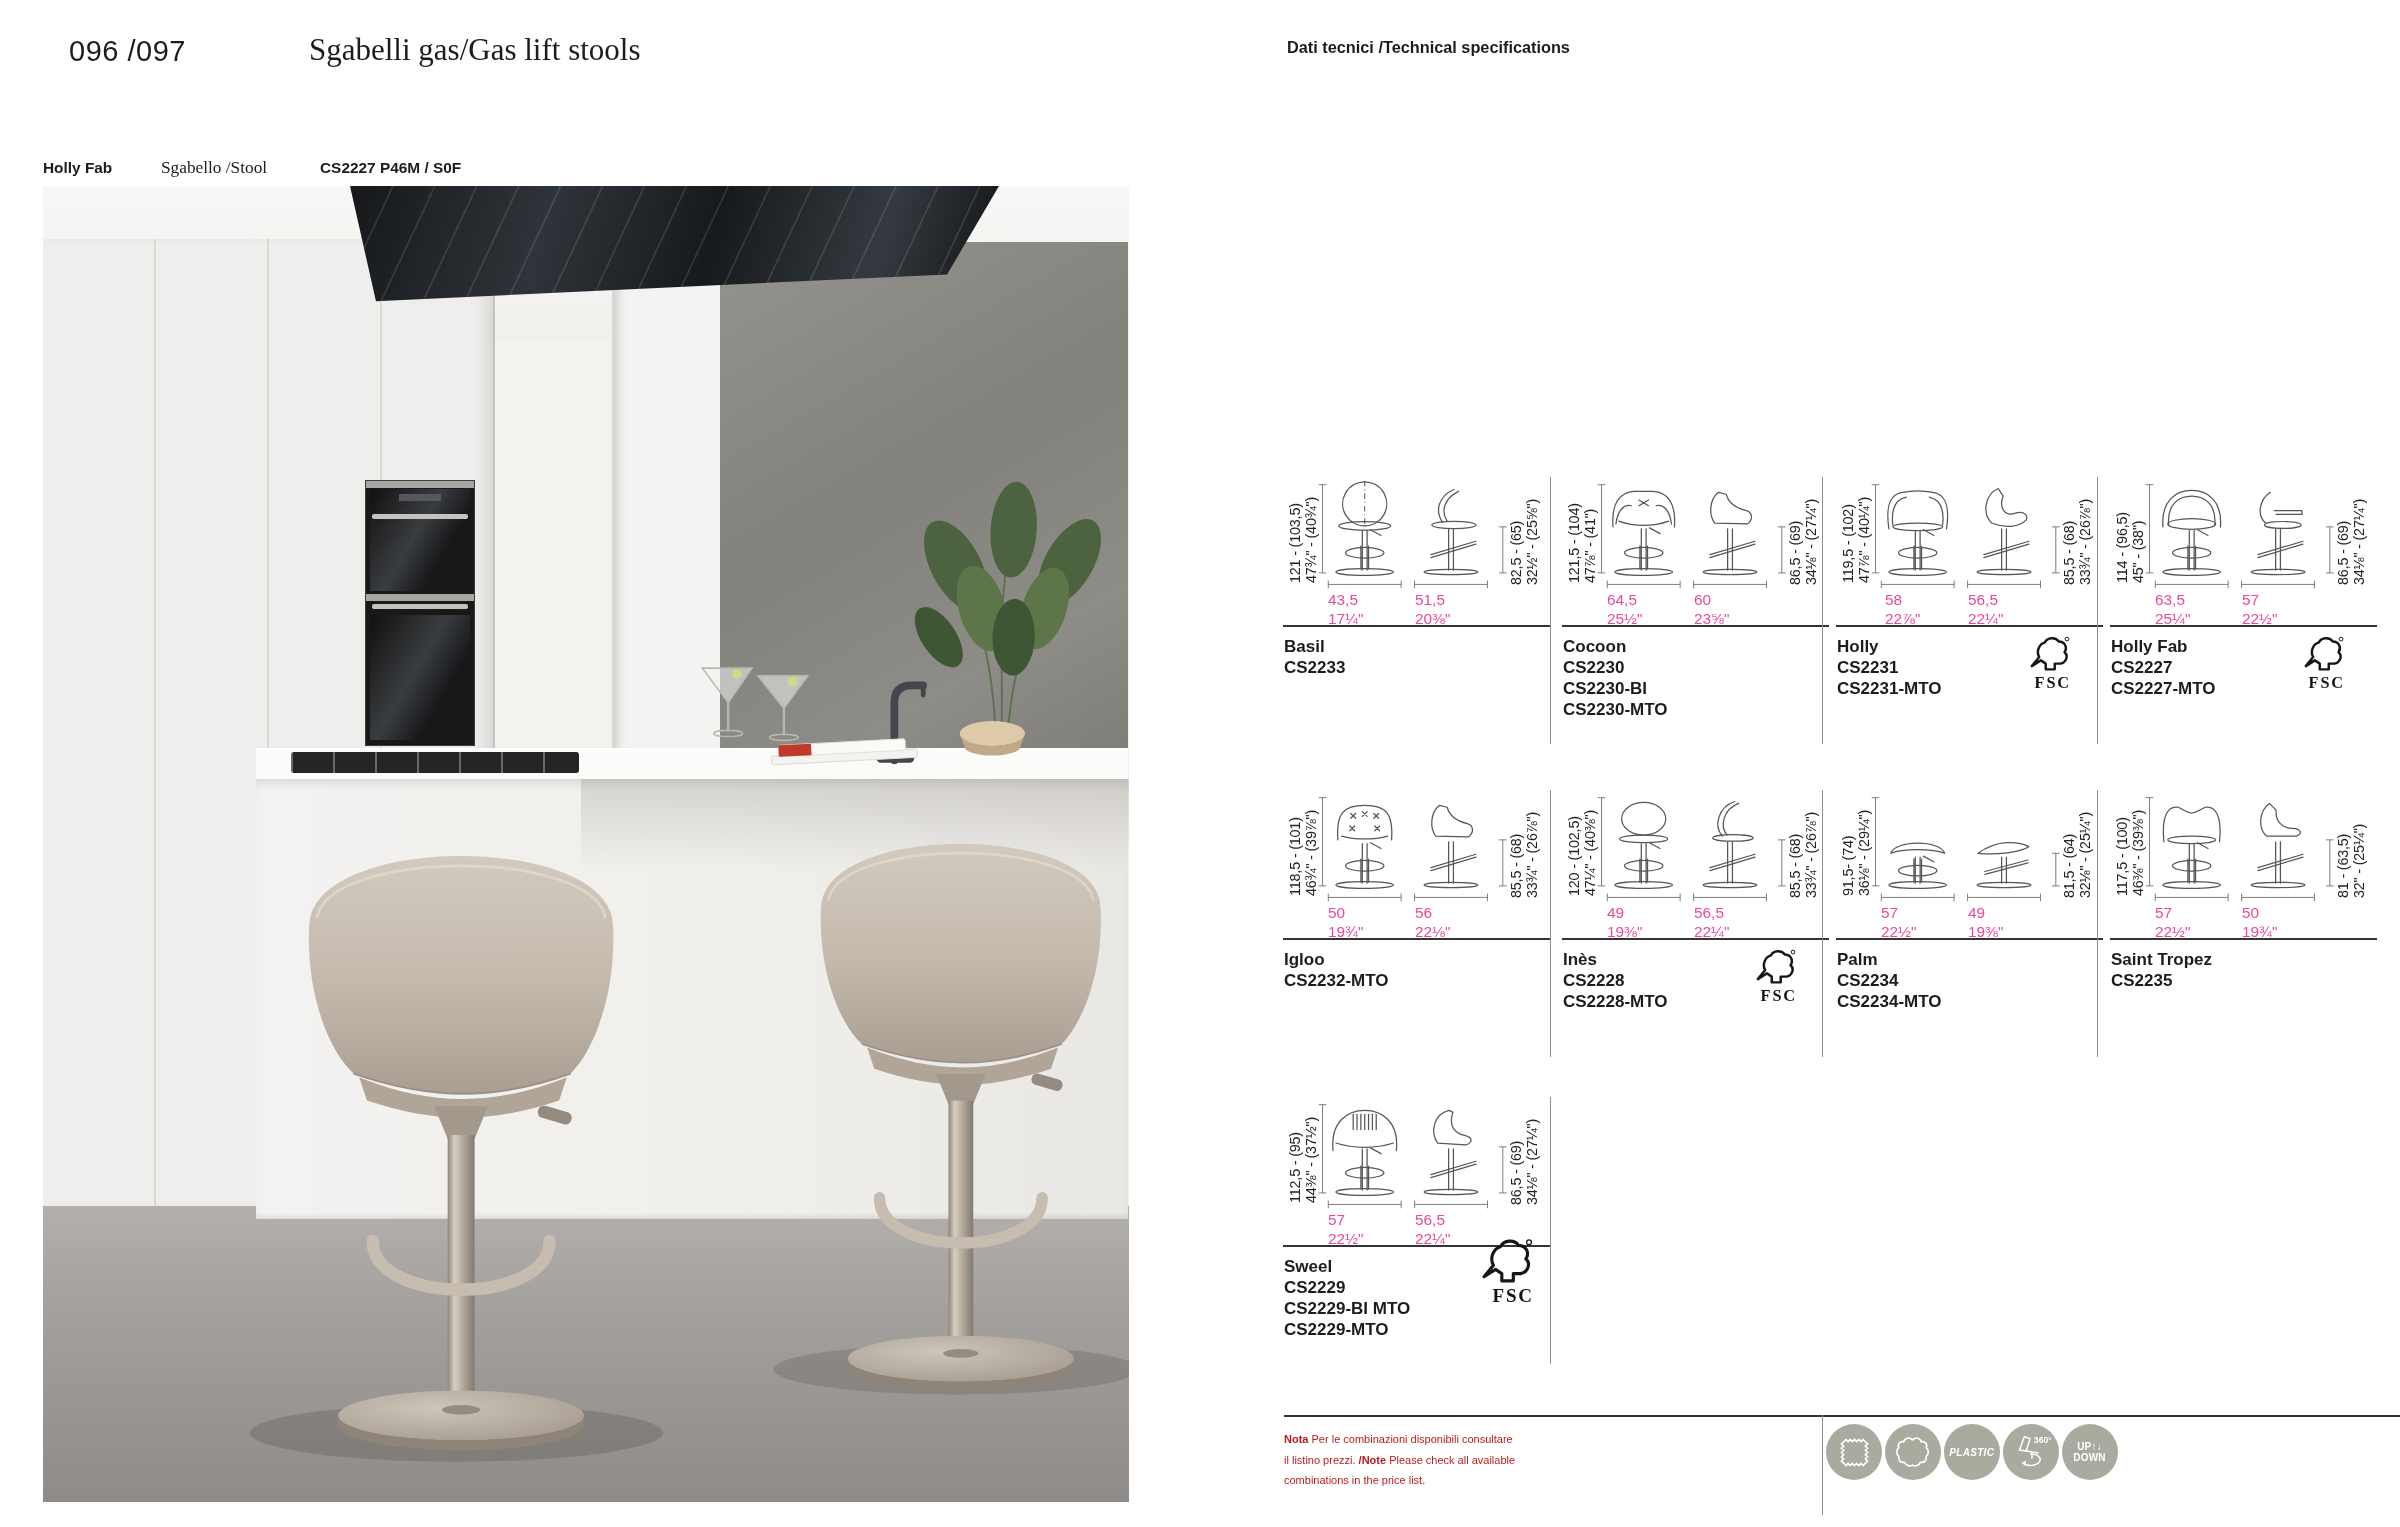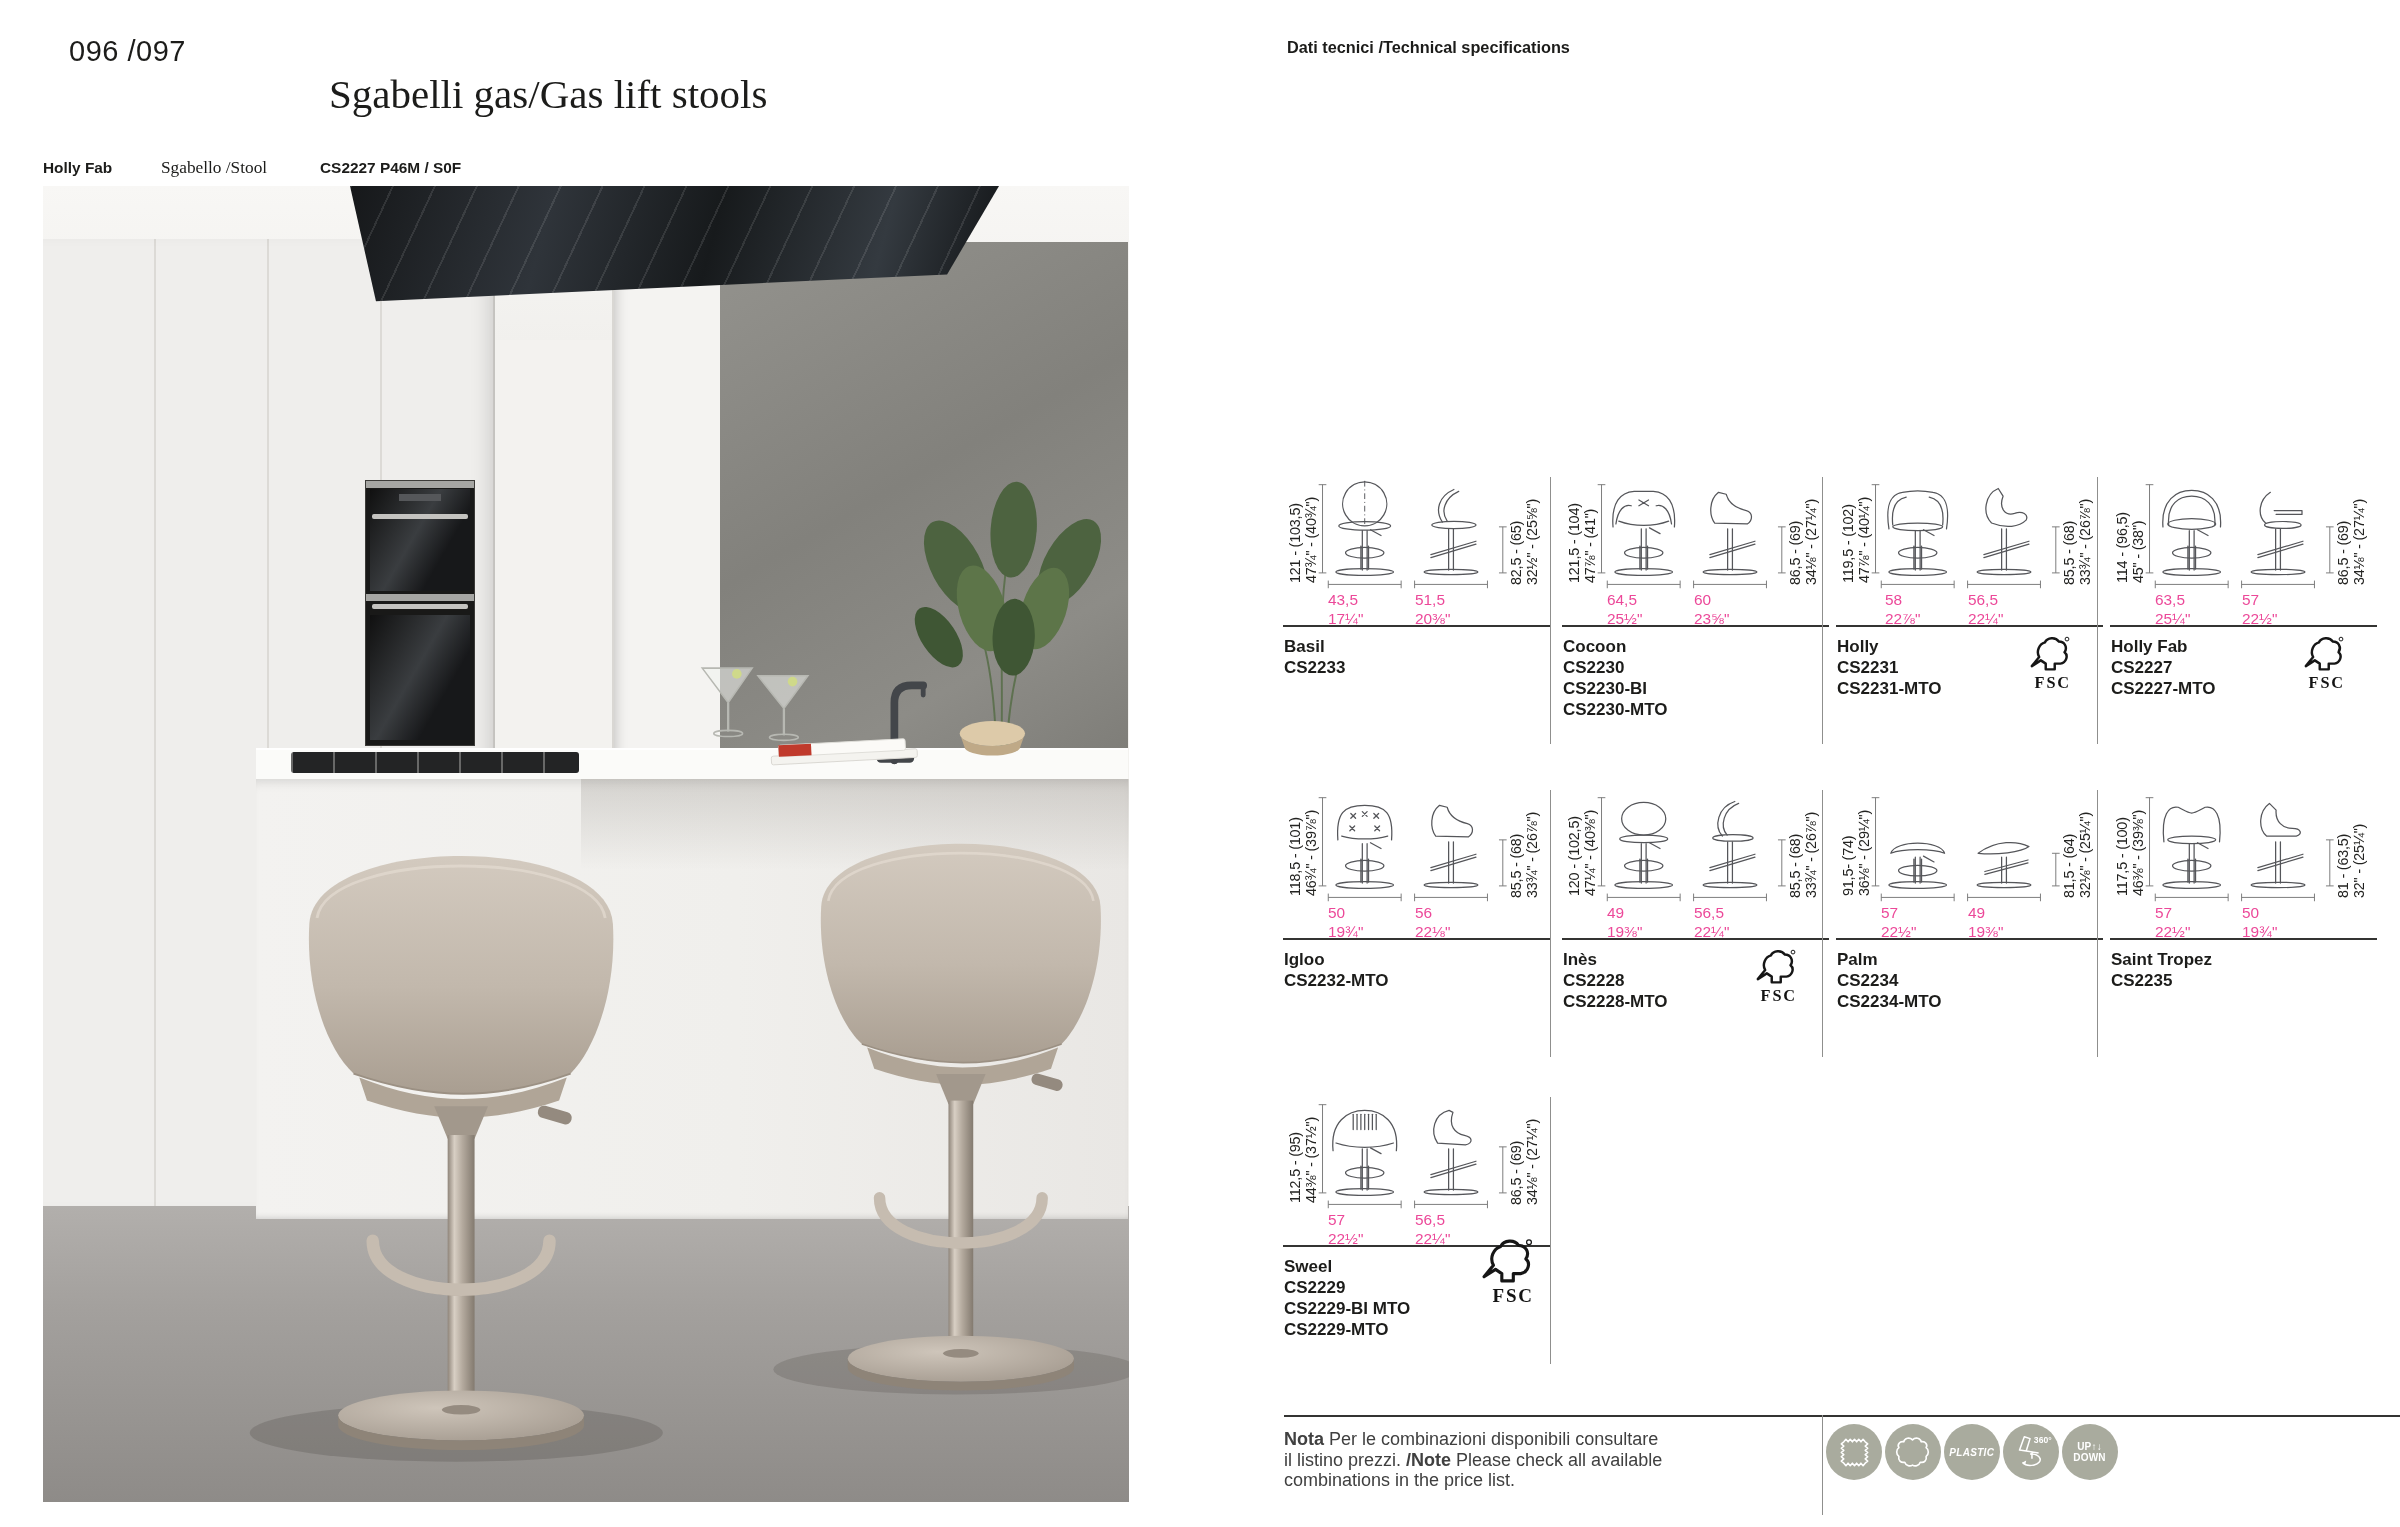--- a/index.html
+++ b/index.html
@@ -1,20 +1,20 @@
 <!DOCTYPE html>
 <html><head>
 <meta charset="utf-8">
 <style>
   html,body{margin:0;padding:0;background:#ffffff;}
   .page{position:relative;width:2401px;height:1528px;background:#fff;overflow:hidden;
         font-family:"Liberation Sans",sans-serif;color:#1c1c1a;}
   .abs{position:absolute;}
   .pagenum{left:43px;top:35px;font-size:29px;font-weight:500;letter-spacing:0.5px;margin-left:26px;}
-  .title{left:329px;top:32px;font-family:"Liberation Serif",serif;font-size:41px;font-weight:400;margin-top:38px;}
+  .title{left:309px;top:32px;font-family:"Liberation Serif",serif;font-size:31px;font-weight:400;}
   .techlabel{left:1287px;top:38px;font-size:16.3px;font-weight:700;}
   .cap-model{left:43px;top:159px;font-size:15.4px;font-weight:700;}
   .cap-type{left:161px;top:158px;font-family:"Liberation Serif",serif;font-size:17.3px;}
   .cap-code{left:320px;top:159px;font-size:15.4px;font-weight:700;}
 
   
   .photo{left:43px;top:186px;width:1086px;height:1316px;background:#f3f2ef;overflow:hidden;}
   .ceiling{left:0;top:0;width:1086px;height:154px;background:linear-gradient(180deg,#f8f7f5,#f1f0ed);}
   .greywall{left:672px;top:56px;width:413px;height:538px;
             background:linear-gradient(150deg,#94938e 0%,#82817c 45%,#8d8c87 75%,#7c7b76 100%);}
@@ -49,21 +49,21 @@
   .cell{position:absolute;width:265px;height:281px;}
   .cell svg.diag{position:absolute;left:0;top:0;}
   .vdim{position:absolute;width:115px;transform:rotate(-90deg);transform-origin:0 0;
         font-size:14.4px;line-height:16px;letter-spacing:-0.2px;white-space:nowrap;color:#232321;}
   .wdim{position:absolute;font-size:15.4px;line-height:19px;color:#ec4899;}
   .cellrule{position:absolute;left:-1px;top:148px;width:267px;height:1.9px;background:#34343            2;background:#343432;}
   .mname{position:absolute;left:0;top:159px;font-size:17px;line-height:21px;font-weight:700;}
   .fsc{position:absolute;text-align:center;color:#141414;}
   .fsc .fsctxt{font-family:"Liberation Serif",serif;font-weight:700;letter-spacing:1.9px;margin-top:-1.9px;text-align:right;}
   .botrule{left:1284px;top:1415px;width:1116px;height:1.9px;background:#343432;}
-  .note{left:1284px;top:1429px;width:452px;font-size:18px;line-height:20.7px;color:#404040;}
+  .note{left:1284px;top:1429px;width:452px;font-size:11px;line-height:20.7px;color:#b91c1c;}
   .badges{left:1826px;top:1424px;display:flex;gap:2.9px;}
   .badge{width:56px;height:56px;border-radius:50%;background:#a9ab9e;display:flex;align-items:center;
          justify-content:center;color:#fff;font-weight:700;flex:0 0 auto;text-align:center;}
   .badge .lbl{font-size:10px;letter-spacing:0.3px;font-style:italic;}
   .badge .two{font-size:10px;line-height:11px;letter-spacing:0.2px;}
 </style>
 </head>
 <body>
 
 <div class="page">

